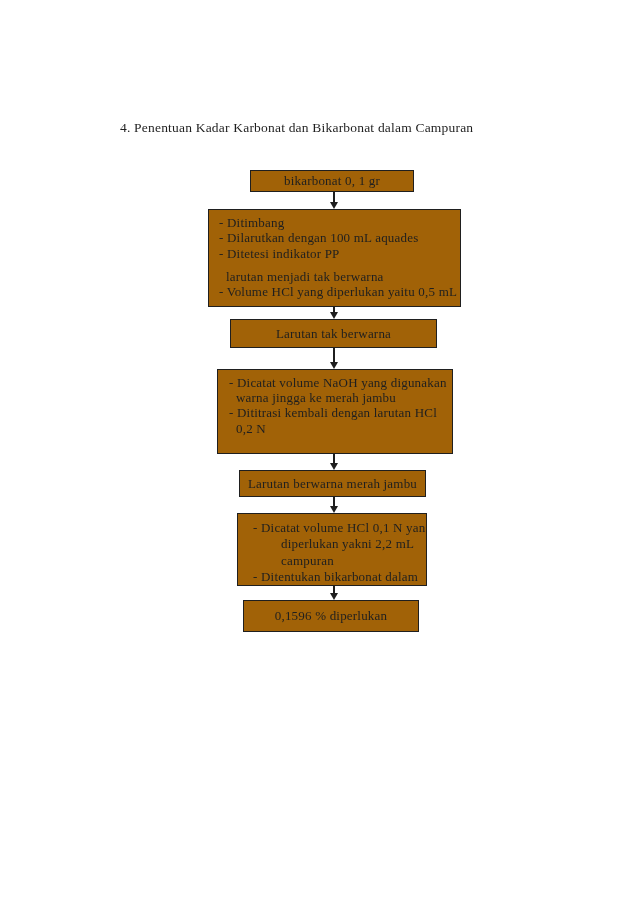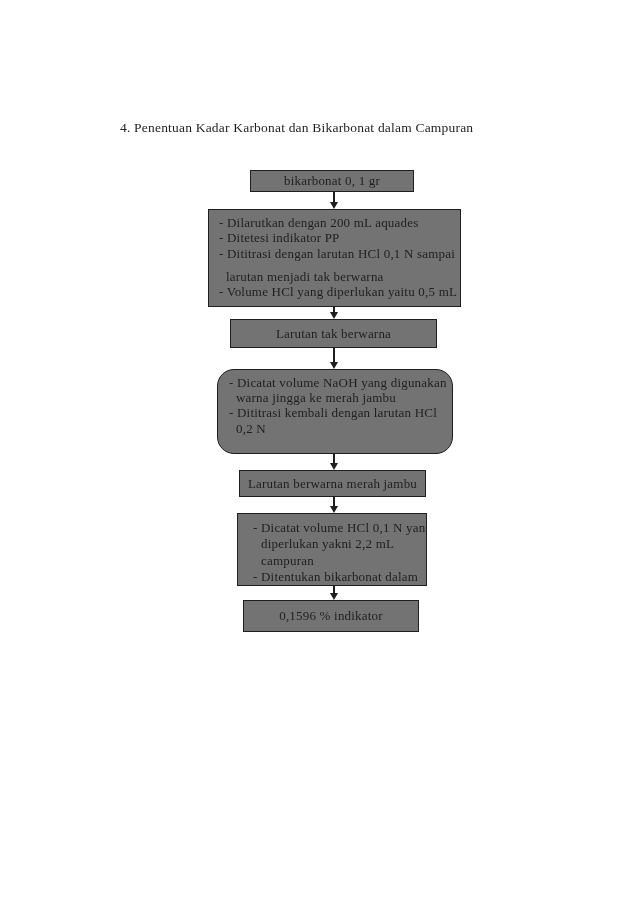--- a/index.html
+++ b/index.html
@@ -15,39 +15,39 @@
     position:absolute;
     left:120px; top:120px;
     font-size:13.5px;
     letter-spacing:0.2px;
     white-space:nowrap;
   }
   .box {
     position:absolute;
     box-sizing:border-box;
     border:1px solid #1f1f1f;
-    background:#737373;
+    background:#a16207;
     font-size:13px;
     letter-spacing:0.2px;
   }
   .center-box {
     display:flex;
     align-items:center;
     justify-content:center;
     text-align:center;
     white-space:nowrap;
   }
   .list-box { overflow:hidden; }
   .line { white-space:nowrap; }
   .p1 { left:208px; top:209px; width:253px; height:98px; padding:5px 4px 0 10px; line-height:15.3px; }
   .p1 .cont { padding-left:7px;margin-top:8px; }
-  .p2 { left:217px; top:369px; width:236px; height:85px; padding:5px 4px 0 11px; line-height:15.2px;border-radius:17px; }
+  .p2 { left:217px; top:369px; width:236px; height:85px; padding:5px 4px 0 11px; line-height:15.2px; }
   .p2 .cont { padding-left:7px; }
   .p3 { left:237px; top:513px; width:190px; height:73px; padding:6px 4px 0 15px; line-height:16.4px; }
-  .p3 .cont { padding-left:8px; }
+  .p3 .cont { padding-left:8px;margin-left:20px; }
   .b-start  { left:250px; top:170px; width:164px; height:22px; }
   .b-state1 { left:230px; top:319px; width:207px; height:29px; }
   .b-state2 { left:239px; top:470px; width:187px; height:27px; }
   .b-result { left:243px; top:600px; width:176px; height:32px; }
   .arrow {
     position:absolute;
     width:8px;
     display:flex;
     flex-direction:column;
     align-items:center;
@@ -76,23 +76,23 @@
   <div class="box b-start center-box">
     <span>bikarbonat 0, 1 gr</span>
   </div>
 
   <div class="arrow a1">
     <div class="arrow-line"></div>
     <div class="arrow-head"></div>
   </div>
 
   <div class="box list-box p1">
-    <div class="line">- Dilarutkan dengan 200 mL aquades</div>
+    <div class="line">- Ditimbang</div>
+    <div class="line">- Dilarutkan dengan 100 mL aquades</div>
     <div class="line">- Ditetesi indikator PP</div>
-    <div class="line">- Dititrasi dengan larutan HCl 0,1 N sampai</div>
     <div class="line cont">larutan menjadi tak berwarna</div>
     <div class="line">- Volume HCl yang diperlukan yaitu 0,5 mL</div>
   </div>
 
   <div class="arrow a2">
     <div class="arrow-line"></div>
     <div class="arrow-head"></div>
   </div>
 
   <div class="box b-state1 center-box">
@@ -131,16 +131,16 @@
     <div class="line cont">campuran</div>
     <div class="line">- Ditentukan bikarbonat dalam</div>
   </div>
 
   <div class="arrow a6">
     <div class="arrow-line"></div>
     <div class="arrow-head"></div>
   </div>
 
   <div class="box b-result center-box">
-    <span>0,1596 % indikator</span>
+    <span>0,1596 % diperlukan</span>
   </div>
 
 </div>
 
 </body></html>

